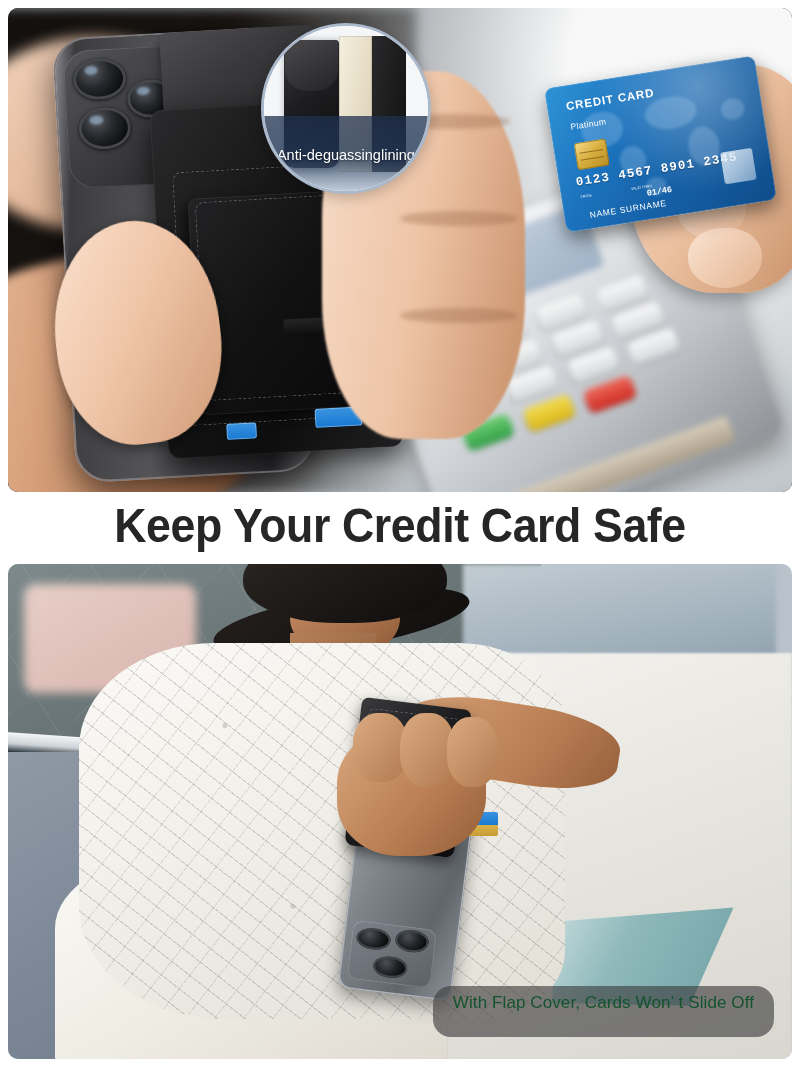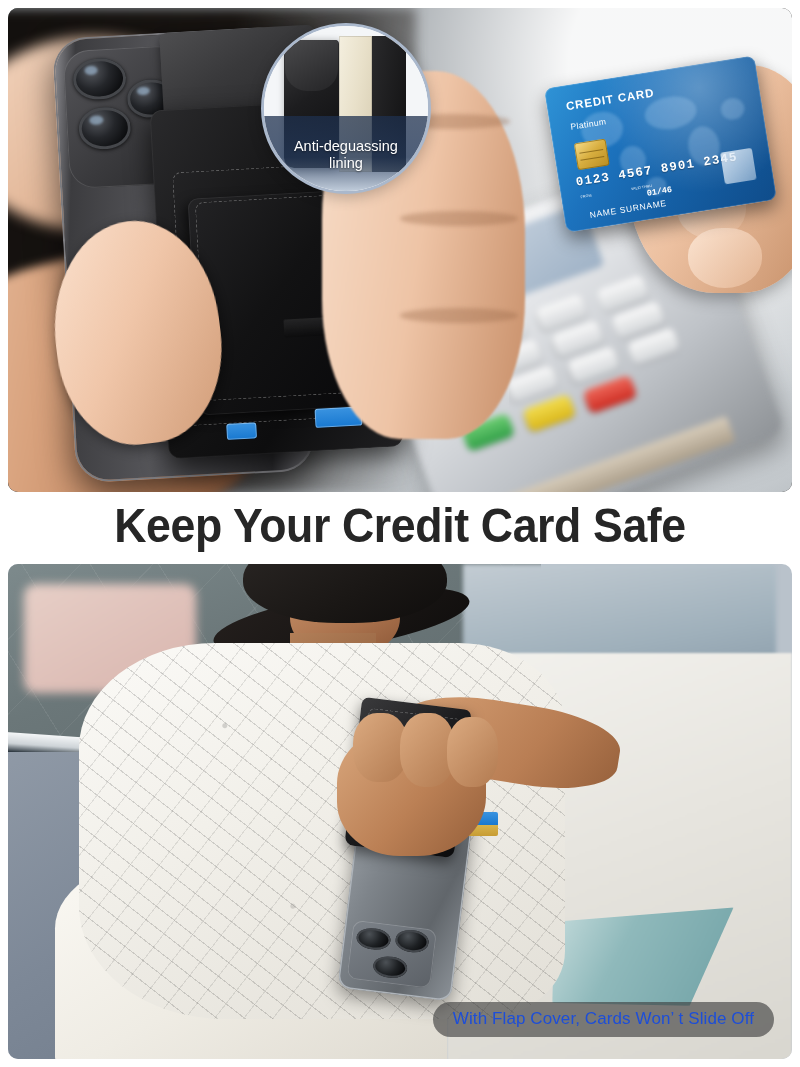--- a/index.html
+++ b/index.html
@@ -266,21 +266,21 @@
     background: linear-gradient(100deg,#f4efdf 0%, #e8e0c9 50%, #d7cdb2 100%);
     box-shadow: inset 0 0 0 1px rgba(0,0,0,.12);
   }
   .mag-black-layer {
     position:absolute; left:66%; top:6%; width:21%; height:82%;
     background: linear-gradient(100deg,#2a2a2c,#101011);
   }
   .mag-band {
     position:absolute; left:0; right:0; bottom:0; height:46%;
     background: linear-gradient(180deg, rgba(30,48,78,.74) 0%, rgba(36,56,88,.80) 55%, rgba(150,170,195,.55) 100%);
-    display:flex; flex-direction:column; align-items:center; justify-content:center;
+    display:flex; align-items:center; justify-content:center;
     padding-top:4px;
   }
   .mag-band-text {
     color:#ffffff; font-size:14.5px; line-height:1.18; text-align:center;
     text-shadow: 0 1px 2px rgba(0,0,0,.45);
   }
 
   
   .headline {
     position:absolute; left:0; top:498px; width:800px;
@@ -450,24 +450,24 @@
   }
   .lb-tab {
     position:absolute; width:9%; height:5%; border-radius:2px;
     background: linear-gradient(180deg,#3a93e0 0%, #1878d0 55%, #d7b24a 56%, #c79c33 100%);
     z-index:5;
   }
 
   
   .caption-pill {
     position:absolute; right:18px; bottom:22px;
-    padding: 7px 20px 8px;
+    padding: 7px 20px 24px;
     border-radius: 18px;
     background: rgba(58,58,58,.62);
-    color:#1d4ed8; font-size:17px; letter-spacing:.1px; white-space:nowrap;
+    color:#14532d; font-size:17px; letter-spacing:.1px; white-space:nowrap;
     z-index:9;
   }
 </style>
 </head>
 <body>
 
 <div class="page">
 
   <div class="photo-top">
     <div class="bg-room"></div>

